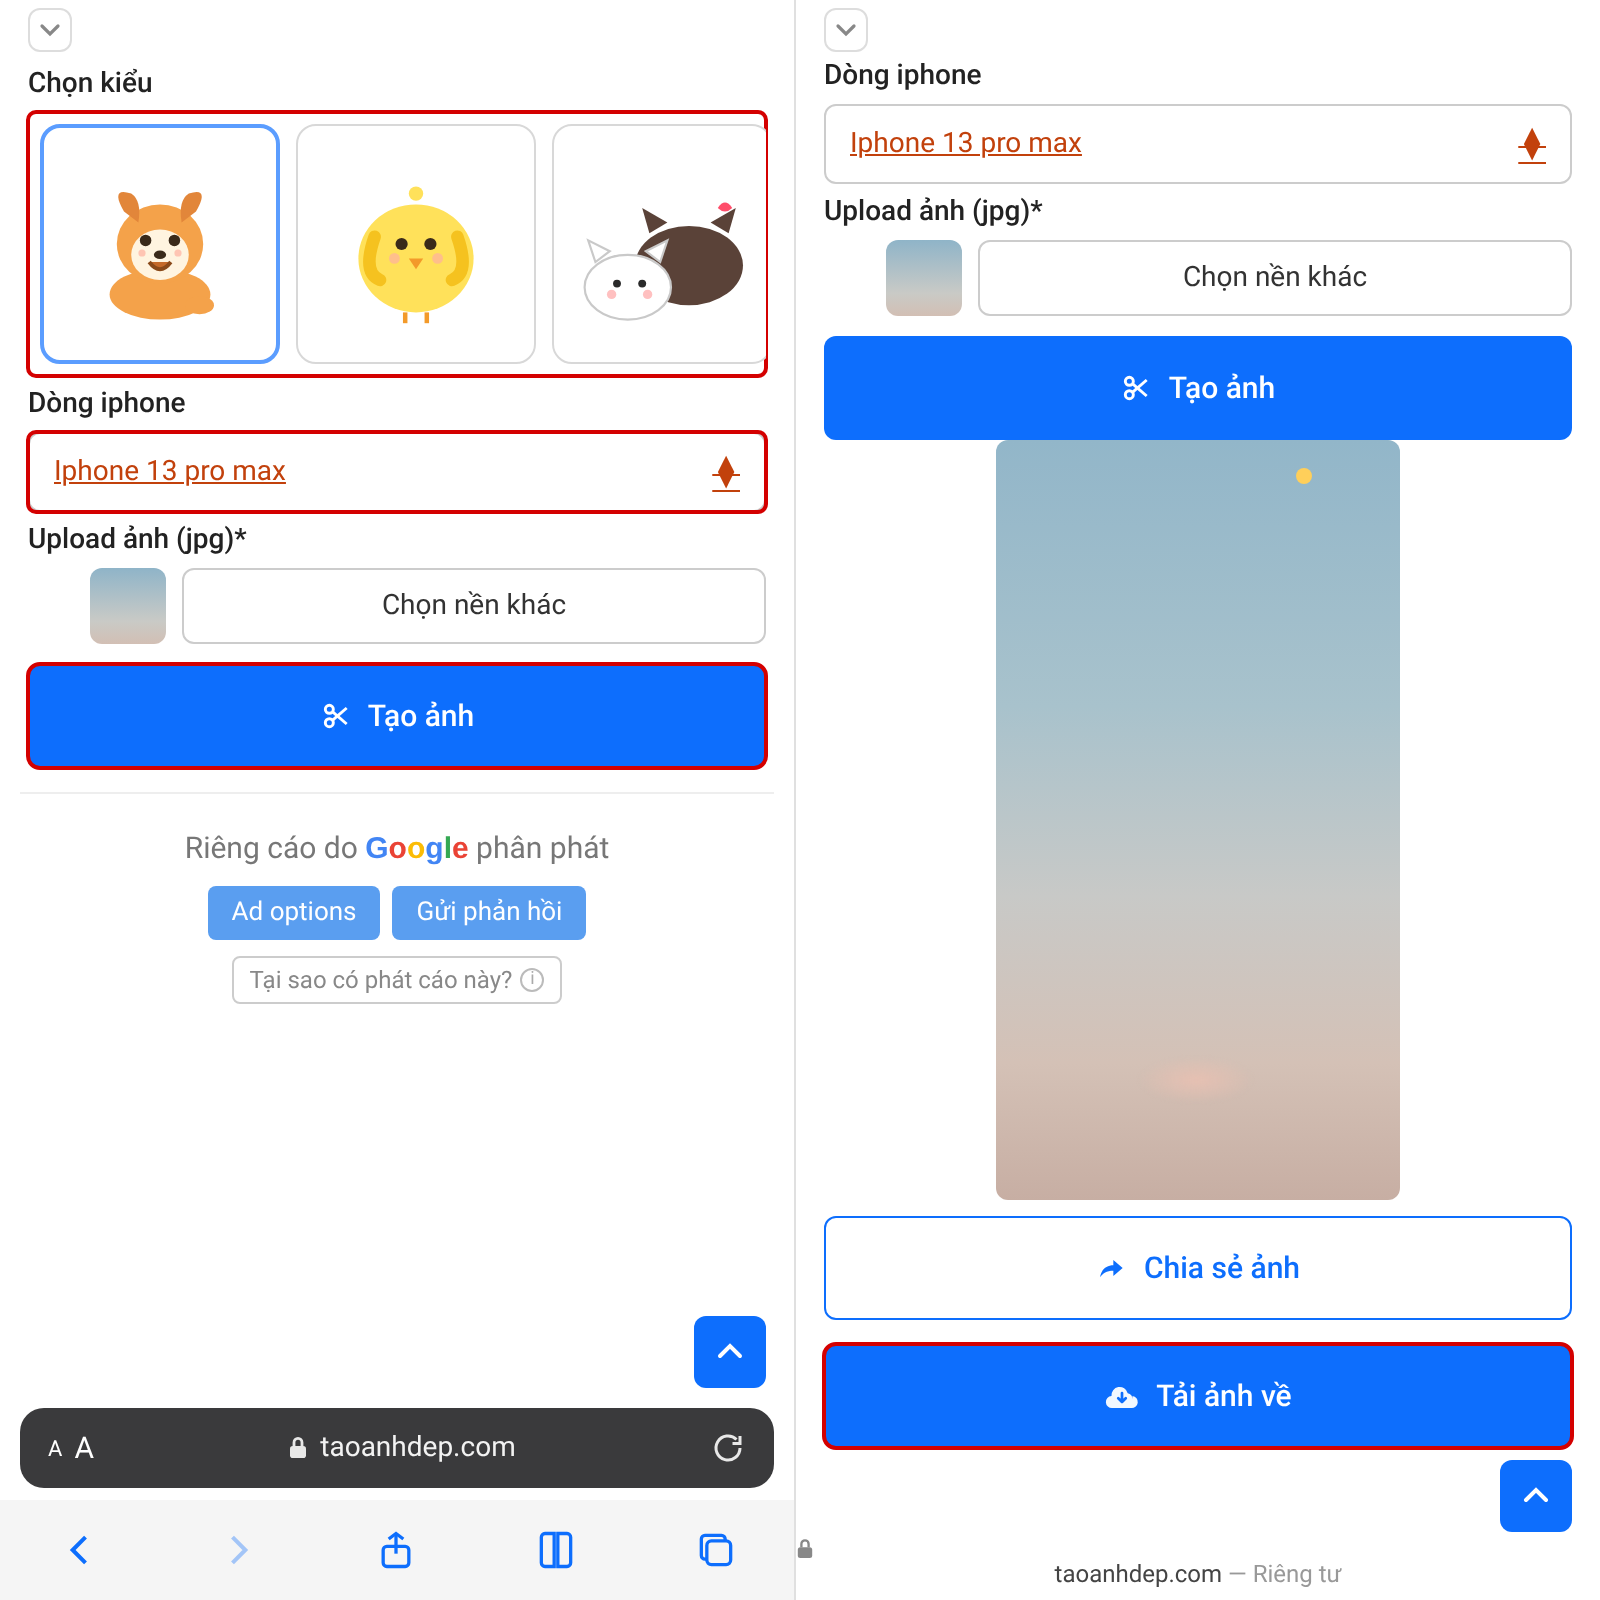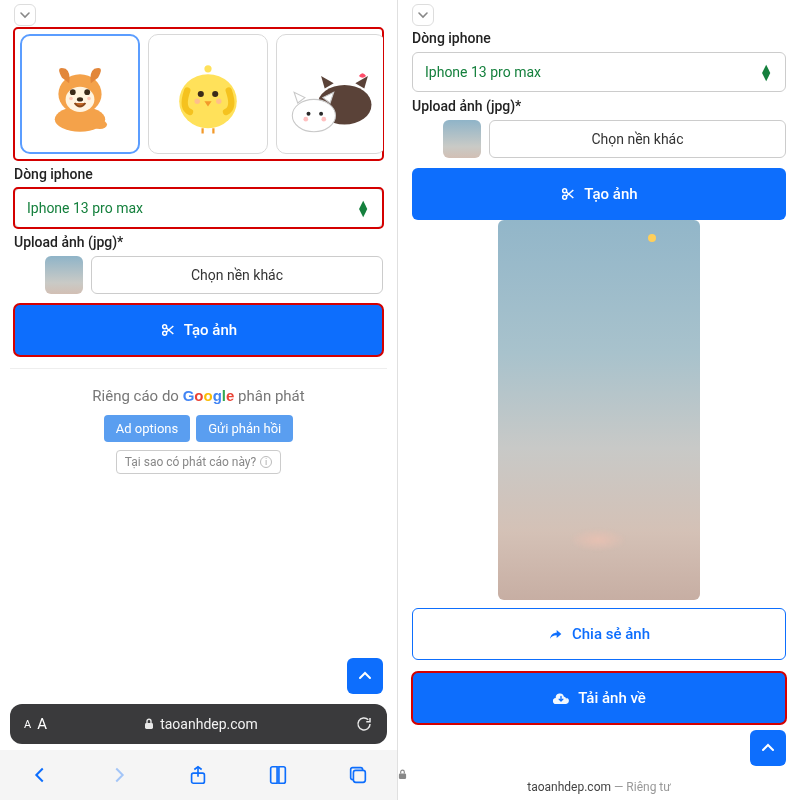--- a/index.html
+++ b/index.html
@@ -10,21 +10,21 @@
   .right-panel { width: 402px; }
   .chev-row { padding: 4px 14px 2px; }
   .chev-row .chev { width: 22px; height: 22px; border: 1px solid #ddd; border-radius: 6px; display: flex; align-items: center; justify-content: center; color: #888; }
   .label { font-size: 14px; color: #222; font-weight: 500; padding: 6px 14px 6px; }
   .hl-red { outline: 2px solid #d40000; outline-offset: -1px; border-radius: 4px; }
   .style-row { display: flex; gap: 8px; margin: 0 14px; padding: 6px; overflow: hidden; }
   .style-card { flex: 0 0 120px; height: 120px; border: 1px solid #d8d8d8; border-radius: 10px; display: flex; align-items: center; justify-content: center; background: #fff; position: relative; }
   .style-card.selected { border: 2px solid #5b9dff; }
   .select-row { margin: 0 14px; }
   .select-box { border: 1px solid #ccc; border-radius: 6px; height: 40px; display: flex; align-items: center; justify-content: space-between; padding: 0 12px; background: #fff; }
-  .select-box span { font-size: 14px; color: #15803d; }
+  .select-box span { font-size: 14px; color: #c2410c; text-decoration: underline; }
   .sel-arrows { color: #777; font-size: 12px; line-height: 8px; display: flex; flex-direction: column; }
   .upload-row { display: flex; align-items: center; gap: 8px; margin: 0 14px; padding-left: 31px; }
   .thumb { width: 38px; height: 38px; border-radius: 6px; overflow: hidden; }
   .upload-btn { flex: 1; border: 1px solid #ccc; border-radius: 6px; height: 38px; display: flex; align-items: center; justify-content: center; font-size: 14px; color: #333; background: #fff; }
   .primary-btn { margin: 10px 14px 0; height: 52px; background: #0d6efd; color: #fff; border-radius: 6px; display: flex; align-items: center; justify-content: center; gap: 8px; font-size: 15px; font-weight: 500; }
   .primary-btn.outline { background: #fff; color: #0d6efd; border: 1px solid #0d6efd; }
   .icon { display: inline-flex; }
   .ads-area { margin: 12px 10px 0; padding: 18px 10px 10px; border-top: 1px solid #eee; text-align: center; }
   .ads-title { font-size: 15px; color: #777; margin-bottom: 10px; }
   .ads-title .ggl { font-family: Arial, sans-serif; font-weight: 700; }
@@ -59,20 +59,21 @@
 
   <div class="panel left-panel">
     <div class="chev-row">
       <div class="chev">
         <svg width="12" height="12" viewBox="0 0 12 12">
             <path d="M2 4 L6 8 L10 4" stroke="#888" stroke-width="1.6" fill="none" stroke-linecap="round"></path>
           </svg>
       </div>
     </div>
 
+    <div class="label">Chọn kiểu</div>
 
     <div class="style-row hl-red">
       <div class="style-card selected">
         <svg width="90" height="90" viewBox="0 0 100 100">
           <ellipse cx="50" cy="78" rx="28" ry="14" fill="#f4a24a"></ellipse>
           <ellipse cx="50" cy="50" rx="24" ry="22" fill="#f4a24a"></ellipse>
           <ellipse cx="50" cy="56" rx="16" ry="14" fill="#fff4e0"></ellipse>
           <path d="M30 32 Q22 18 34 22 Q40 26 38 38 Z" fill="#e2863a"></path>
           <path d="M70 32 Q78 18 66 22 Q60 26 62 38 Z" fill="#e2863a"></path>
           <circle cx="42" cy="48" r="3.2" fill="#3a2a1a"></circle>

